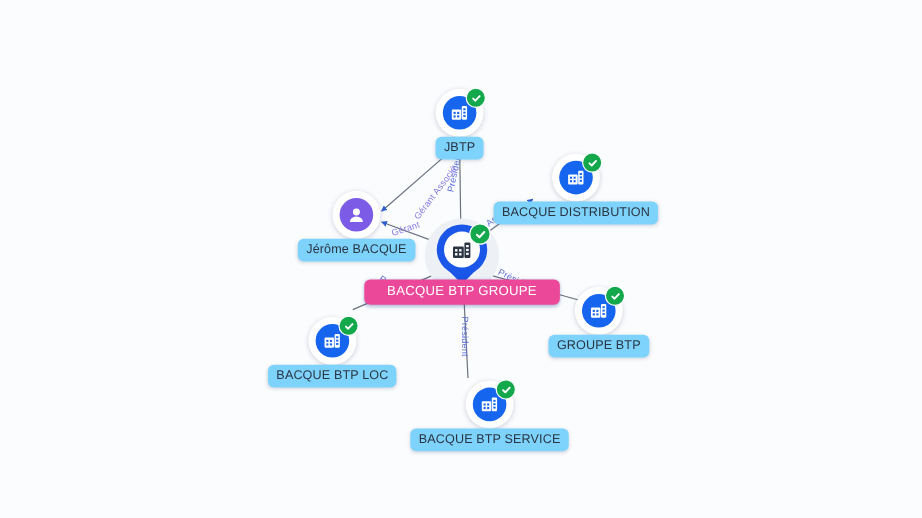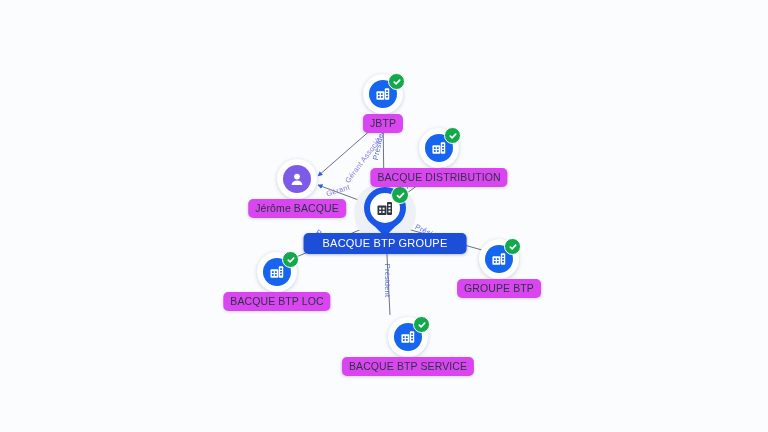--- a/index.html
+++ b/index.html
@@ -29,21 +29,21 @@
     position:absolute;top:-1px;right:-2px;
     width:15px;height:15px;border-radius:50%;
     background:#12a84b;border:1.6px solid #ffffff;
     display:flex;align-items:center;justify-content:center;
   }
   .badge svg{display:block;}
 
   .label{
     position:absolute;left:50%;transform:translateX(-50%);
     top:40px;white-space:nowrap;
-    background:#d946ef;color:#2b3442;
+    background:#7dd3fc;color:#2b3442;
     font-size:10.5px;letter-spacing:.1px;
     padding:3px 7px 4px;border-radius:5px;
     box-shadow:0 1px 3px rgba(30,50,90,.18);
   }
 
   
   #node-center{position:absolute;transform:translate(-50%,-50%);}
   .halo{
     position:absolute;left:50%;top:50%;
     width:62px;height:62px;margin:-31px 0 0 -31px;
@@ -69,21 +69,21 @@
   }
   .pin-badge{
     position:absolute;top:-1px;right:-3px;z-index:3;
     width:16px;height:16px;border-radius:50%;
     background:#12a84b;border:1.8px solid #ffffff;
     display:flex;align-items:center;justify-content:center;
   }
   .label-selected{
     position:absolute;left:50%;transform:translateX(-50%);
     top:46px;white-space:nowrap;
-    background:#1d4ed8;color:#ffffff;
+    background:#ec4899;color:#ffffff;
     font-size:11px;letter-spacing:.2px;
     padding:4px 19px 5px;border-radius:5px;
     box-shadow:0 1px 3px rgba(20,50,130,.3);
   }
 
   .edge-label{
     position:absolute;
     font-size:7.5px;color:#5a6bd8;letter-spacing:.2px;
     white-space:nowrap;transform-origin:50% 50%;
     pointer-events:none;
@@ -166,21 +166,21 @@
 </svg>
           </div>
           <div class="badge">
             <svg width="8" height="8" viewBox="0 0 10 10">
   <path d="M1.6 5.2 L3.9 7.4 L8.4 2.6" stroke="#ffffff" stroke-width="2" fill="none" stroke-linecap="round" stroke-linejoin="round"></path>
             </svg>
           </div>
         </div>
         <div class="label">JBTP</div>
       </div>
-      <div class="node" style="left: 439px; top: 148px;">
+      <div class="node" style="left: 480px; top: 148px;">
         <div class="node-circle">
           <div class="inner">
             <svg width="15" height="14" viewBox="0 0 17 15">
   <rect x="0.5" y="4.5" width="9" height="9.5" rx="1" fill="#ffffff"></rect>
   <rect x="10" y="1" width="5" height="13" rx="1" fill="#ffffff"></rect>
   <rect x="2.2" y="6.6" width="2" height="2" fill="#1565ef"></rect>
   <rect x="5.6" y="6.6" width="2" height="2" fill="#1565ef"></rect>
   <rect x="2.2" y="9.9" width="2" height="2" fill="#1565ef"></rect>
   <rect x="5.6" y="9.9" width="2" height="2" fill="#1565ef"></rect>
   <rect x="11.4" y="3.2" width="2.2" height="1.8" fill="#1565ef"></rect>
@@ -223,21 +223,21 @@
 </svg>
           </div>
           <div class="badge">
             <svg width="8" height="8" viewBox="0 0 10 10">
   <path d="M1.6 5.2 L3.9 7.4 L8.4 2.6" stroke="#ffffff" stroke-width="2" fill="none" stroke-linecap="round" stroke-linejoin="round"></path>
             </svg>
           </div>
         </div>
         <div class="label">GROUPE BTP</div>
       </div>
-      <div class="node" style="left: 277px; top: 272px;">
+      <div class="node" style="left: 277px; top: 284px;">
         <div class="node-circle">
           <div class="inner">
             <svg width="15" height="14" viewBox="0 0 17 15">
   <rect x="0.5" y="4.5" width="9" height="9.5" rx="1" fill="#ffffff"></rect>
   <rect x="10" y="1" width="5" height="13" rx="1" fill="#ffffff"></rect>
   <rect x="2.2" y="6.6" width="2" height="2" fill="#1565ef"></rect>
   <rect x="5.6" y="6.6" width="2" height="2" fill="#1565ef"></rect>
   <rect x="2.2" y="9.9" width="2" height="2" fill="#1565ef"></rect>
   <rect x="5.6" y="9.9" width="2" height="2" fill="#1565ef"></rect>
   <rect x="11.4" y="3.2" width="2.2" height="1.8" fill="#1565ef"></rect>

